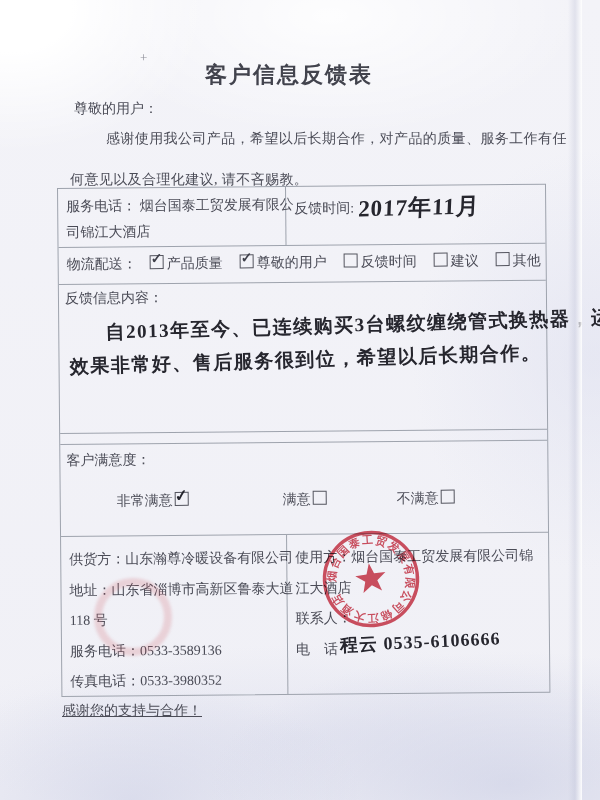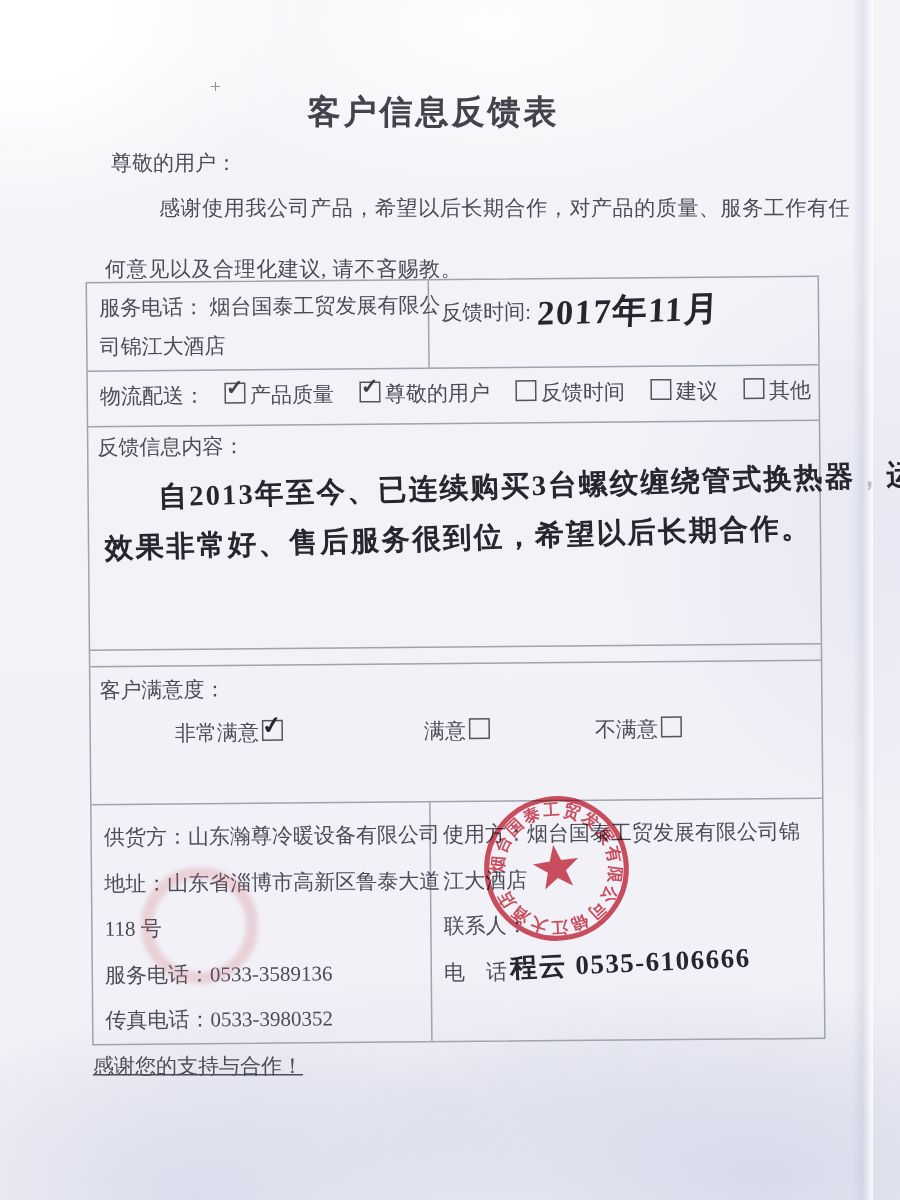--- a/index.html
+++ b/index.html
@@ -54,21 +54,21 @@
   .r5-right{flex:1;position:relative;padding:8px 0 0 8px;}
   .line30{line-height:30.5px;white-space:nowrap;}
 
   .cb{display:inline-block;vertical-align:-1px;width:12px;height:12px;border:1.4px solid #53545e;position:relative;margin:0 3px;}
   .cb.checked::after{
     content:"\2713";position:absolute;left:0px;top:-6px;font-size:14px;color:#3e3f49;font-weight:bold;
   }
   .opt{margin-right:14px;}
   .opt-first-gap{margin-left:10px;text-align:right;}
 
-  .sat-opt{position:absolute;top:36px;white-space:nowrap;}
+  .sat-opt{position:absolute;top:48px;white-space:nowrap;}
   .sat-opt .cb{margin-left:2px;}
   .sat-opt .cb.checked::after{color:#26262e;font-size:16px;top:-7px;left:-1px;transform:rotate(-6deg);}
 
   .hand{
     font-family:cursive;
     color:#26262e;
     font-weight:600;
   }
   .hw-date{display:inline-block;font-size:23px;letter-spacing:1px;transform:rotate(-1deg) skewX(-4deg);margin-left:4px;vertical-align:-3px;}
   .hw-line{font-size:19px;letter-spacing:1.5px;line-height:34px;transform:rotate(-1.2deg);transform-origin:left top;white-space:nowrap;}

